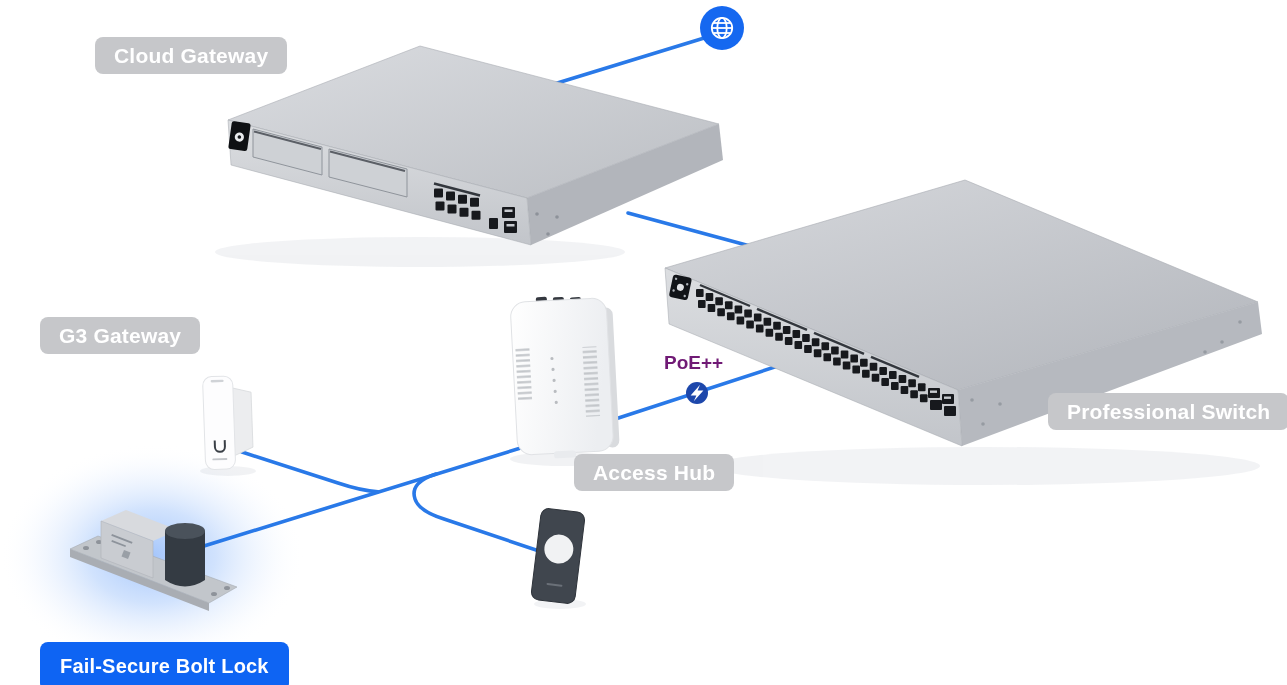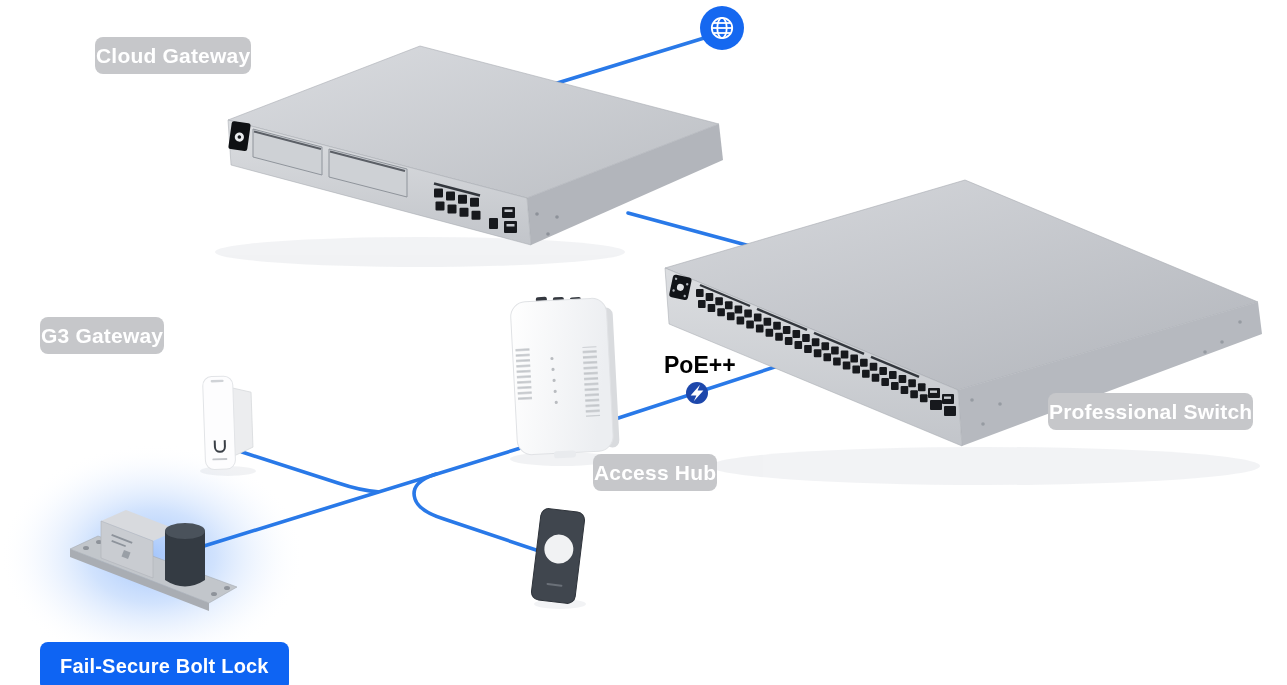--- a/index.html
+++ b/index.html
@@ -4,29 +4,29 @@
 <style>
   html,body{margin:0;padding:0;background:#ffffff;}
   .stage{
     position:relative;width:1287px;height:685px;overflow:hidden;
     background:#ffffff;
     font-family:"Liberation Sans", sans-serif;
   }
   .stage svg{position:absolute;left:0;top:0;}
   .label{
     position:absolute;display:inline-block;
-    padding:6px 1px;border-radius:8px;
+    padding:6px 19px;border-radius:8px;
     background:#c6c7ca;color:#ffffff;
     font-size:21px;font-weight:600;line-height:25px;
     white-space:nowrap;letter-spacing:.2px;
   }
   .label--blue{background:#0e64f3;font-size:20px;font-weight:700;padding:12px 20px;}
   .poe-text{
-    position:absolute;color:#000000;
-    font-size:23px;font-weight:600;white-space:nowrap;
+    position:absolute;color:#701a75;
+    font-size:19px;font-weight:600;white-space:nowrap;
   }
 </style>
 </head>
 <body>
 
 <div class="stage">
 
 <svg width="1287" height="685" viewBox="0 0 1287 685">
   <defs>
     <linearGradient id="gwTop" x1="0" y1="0" x2="1" y2="1">
@@ -274,18 +274,18 @@
   </g>
 
   <g>
     <circle cx="697" cy="393" r="11" fill="#1d47ab"></circle>
     <path d="M700,384.8 L690.6,395.4 L696.4,395.4 L693.8,401.2 L703.4,390.6 L697.6,390.6 Z" fill="#ffffff"></path>
   </g>
 </svg>
 
 <div class="label" style="left:95px;top:37px">Cloud Gateway</div>
 <div class="label" style="left:40px;top:317px">G3 Gateway</div>
-<div class="label" style="left:593px;top:454px">Access Hub</div>
+<div class="label" style="left:574px;top:454px">Access Hub</div>
 <div class="label" style="left:1048px;top:393px">Professional Switch</div>
 <div class="label label--blue" style="left:40px;top:642px">Fail-Secure Bolt Lock</div>
 <div class="poe-text" style="left:664px;top:352px">PoE++</div>
 
 </div>
 
 </body></html>

